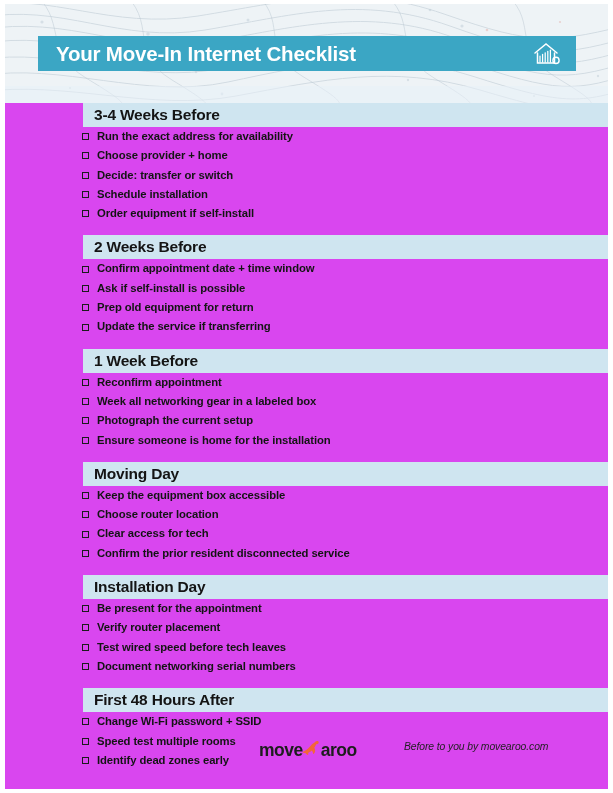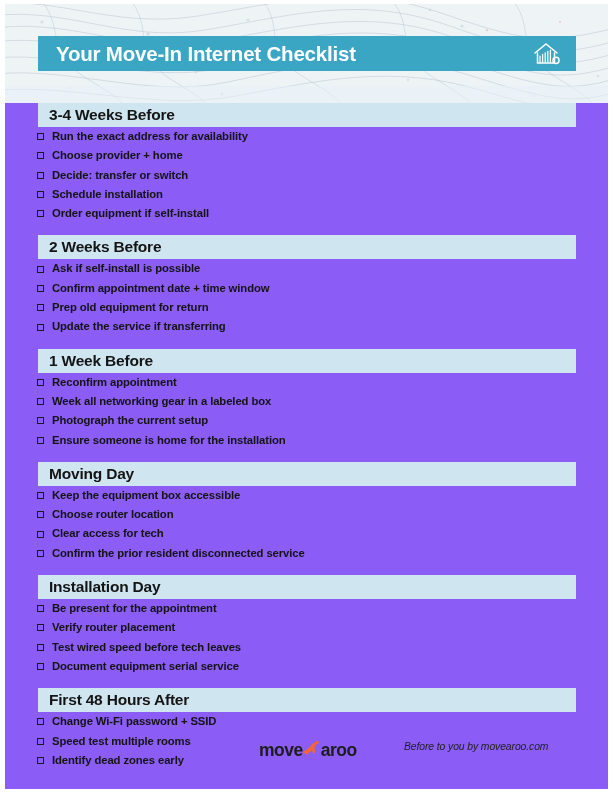--- a/index.html
+++ b/index.html
@@ -11,21 +11,21 @@
     height: 793px;
     overflow: hidden;
     background: #ffffff;
     font-family: "Liberation Sans", sans-serif;
   }
 
   .page {
     position: relative;
     width: 613px;
     height: 793px;
-    background: #8b5cf6;
+    background: #d946ef;
     overflow: hidden;
   }
 
   
   .edge {
     position: absolute;
     background: #ffffff;
     z-index: 40;
   }
   .edge-left   { left: 0;  top: 0; width: 5px;  height: 793px; }
@@ -77,20 +77,21 @@
     position: absolute;
     left: 0;
     top: 103px;
     width: 613px;
     height: 690px;
     z-index: 5;
   }
 
   .section {
     position: relative;
+    margin-left: 45px;
   }
   .section-bar {
     position: relative;
     margin-left: 38px;
     width: 538px;
     height: 24px;
     background: #cfe5f0;
     display: flex;
     align-items: center;
     box-sizing: border-box;
@@ -268,28 +269,28 @@
         </ul>
         <div class="sp-after-items"></div>
       </div>
       <div class="section">
         <div class="section-bar">
           <div class="section-title">2 Weeks Before</div>
         </div>
         <ul class="items">
           <li class="item">
             <span class="checkbox"></span>
+            <span class="item-label">Confirm appointment date + time window</span>
+          </li>
+          <li class="item">
+            <span class="checkbox"></span>
             <span class="item-label">Ask if self-install is possible</span>
           </li>
           <li class="item">
             <span class="checkbox"></span>
-            <span class="item-label">Confirm appointment date + time window</span>
-          </li>
-          <li class="item">
-            <span class="checkbox"></span>
             <span class="item-label">Prep old equipment for return</span>
           </li>
           <li class="item">
             <span class="checkbox"></span>
             <span class="item-label">Update the service if transferring</span>
           </li>
         </ul>
         <div class="sp-after-items"></div>
       </div>
       <div class="section">
@@ -352,21 +353,21 @@
           <li class="item">
             <span class="checkbox"></span>
             <span class="item-label">Verify router placement</span>
           </li>
           <li class="item">
             <span class="checkbox"></span>
             <span class="item-label">Test wired speed before tech leaves</span>
           </li>
           <li class="item">
             <span class="checkbox"></span>
-            <span class="item-label">Document equipment serial service</span>
+            <span class="item-label">Document networking serial numbers</span>
           </li>
         </ul>
         <div class="sp-after-items"></div>
       </div>
       <div class="section">
         <div class="section-bar">
           <div class="section-title">First 48 Hours After</div>
         </div>
         <ul class="items">
           <li class="item">

